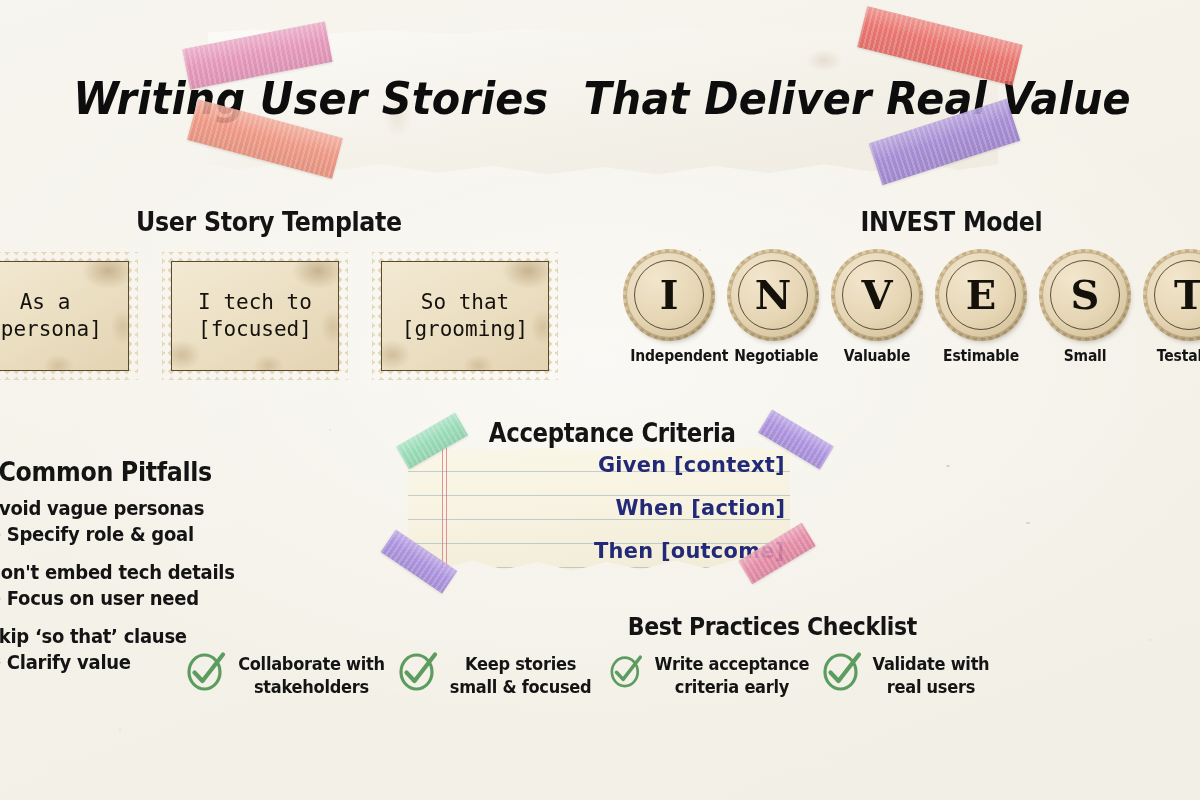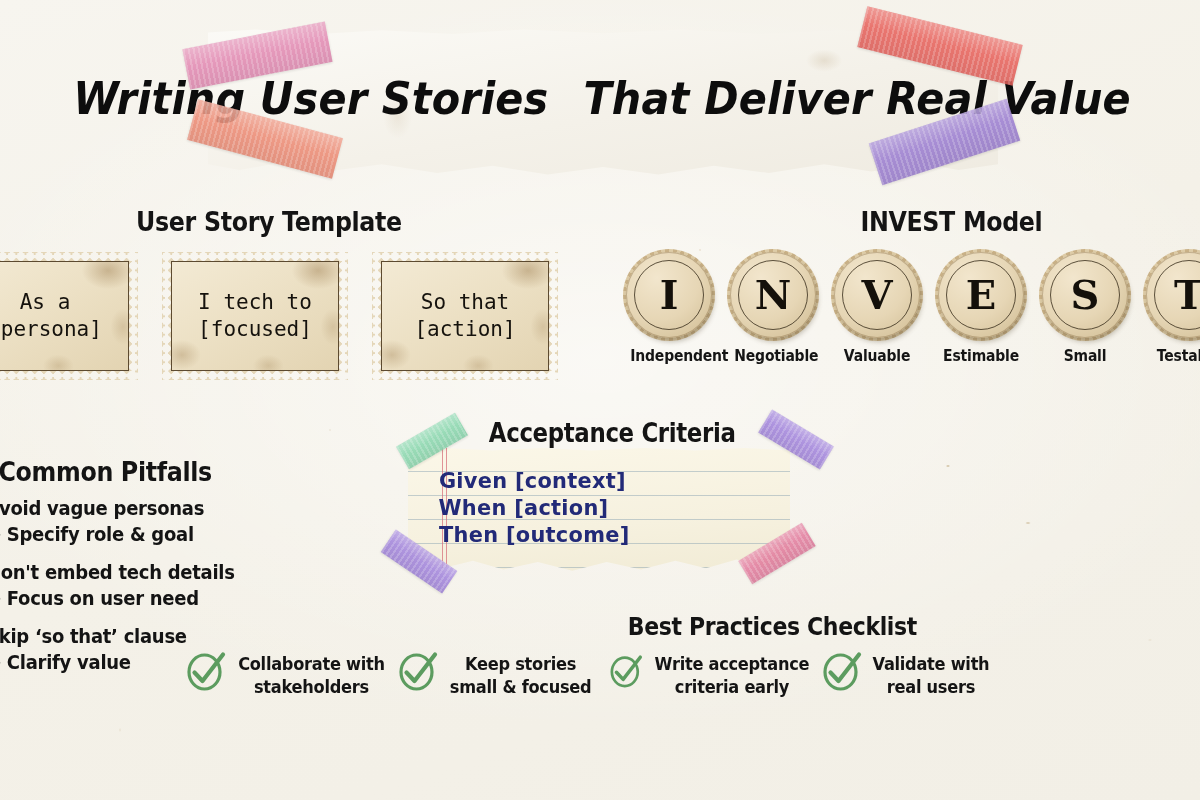--- a/index.html
+++ b/index.html
@@ -291,24 +291,24 @@
     left: 34px; top: 0; bottom: 0;
     width: 5px;
     border-left: 1px solid rgba(214,110,120,.72);
     border-right: 1px solid rgba(214,110,120,.72);
   }
   #notepad-lines {
     position: absolute;
     inset: 0;
     display: flex;
     flex-direction: column;
-    align-items: flex-start;
+    align-items: flex-end;
     justify-content: center;
     padding: 6px 0 12px 26px;
-    gap: 2px;
+    gap: 18px;
   }
   .criteria-line {
     font-family: "DejaVu Sans", sans-serif;
     font-weight: bold;
     font-size: 22px;
     color: #222a78;
     white-space: nowrap;
     letter-spacing: .3px;
     transform: scaleX(.95);
   }
@@ -374,21 +374,21 @@
   </div>
   <div class="stamp">
     <div class="stamp-inner">
       <div class="stamp-line">I tech to</div>
       <div class="stamp-line">[focused]</div>
     </div>
   </div>
   <div class="stamp">
     <div class="stamp-inner">
       <div class="stamp-line">So that</div>
-      <div class="stamp-line">[action]</div>
+      <div class="stamp-line">[grooming]</div>
     </div>
   </div>
 </div>
 
 <div class="heading" id="heading-invest-model">INVEST Model</div>
 
 <div id="invest-row">
   <div class="invest-item">
     <div class="invest-token">
       <span class="invest-letter">I</span>

